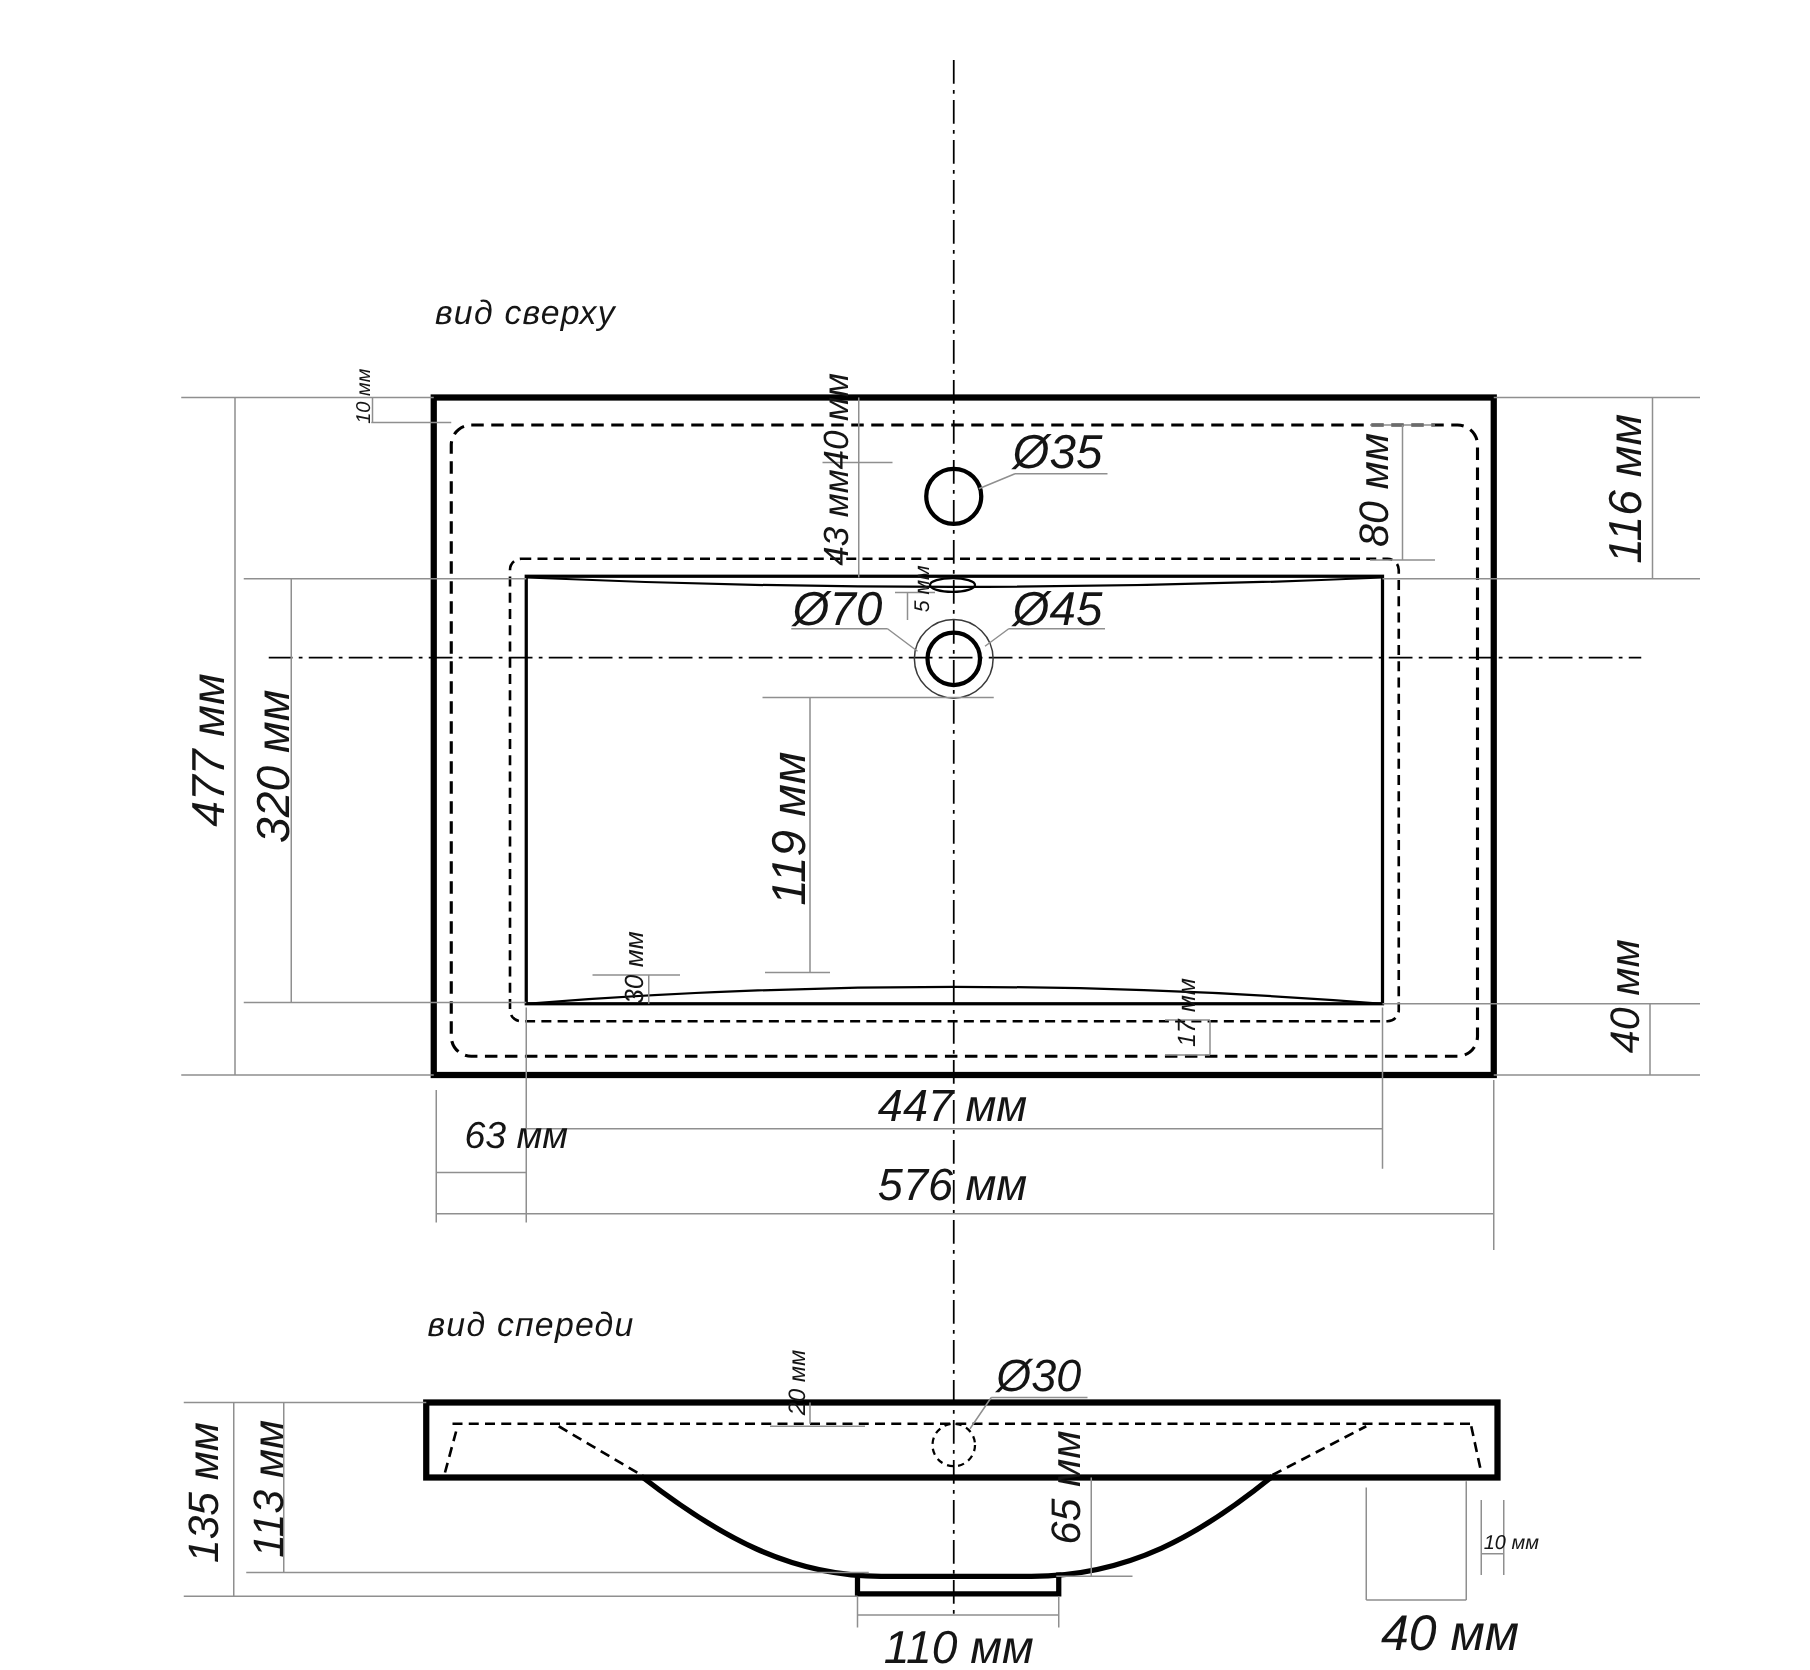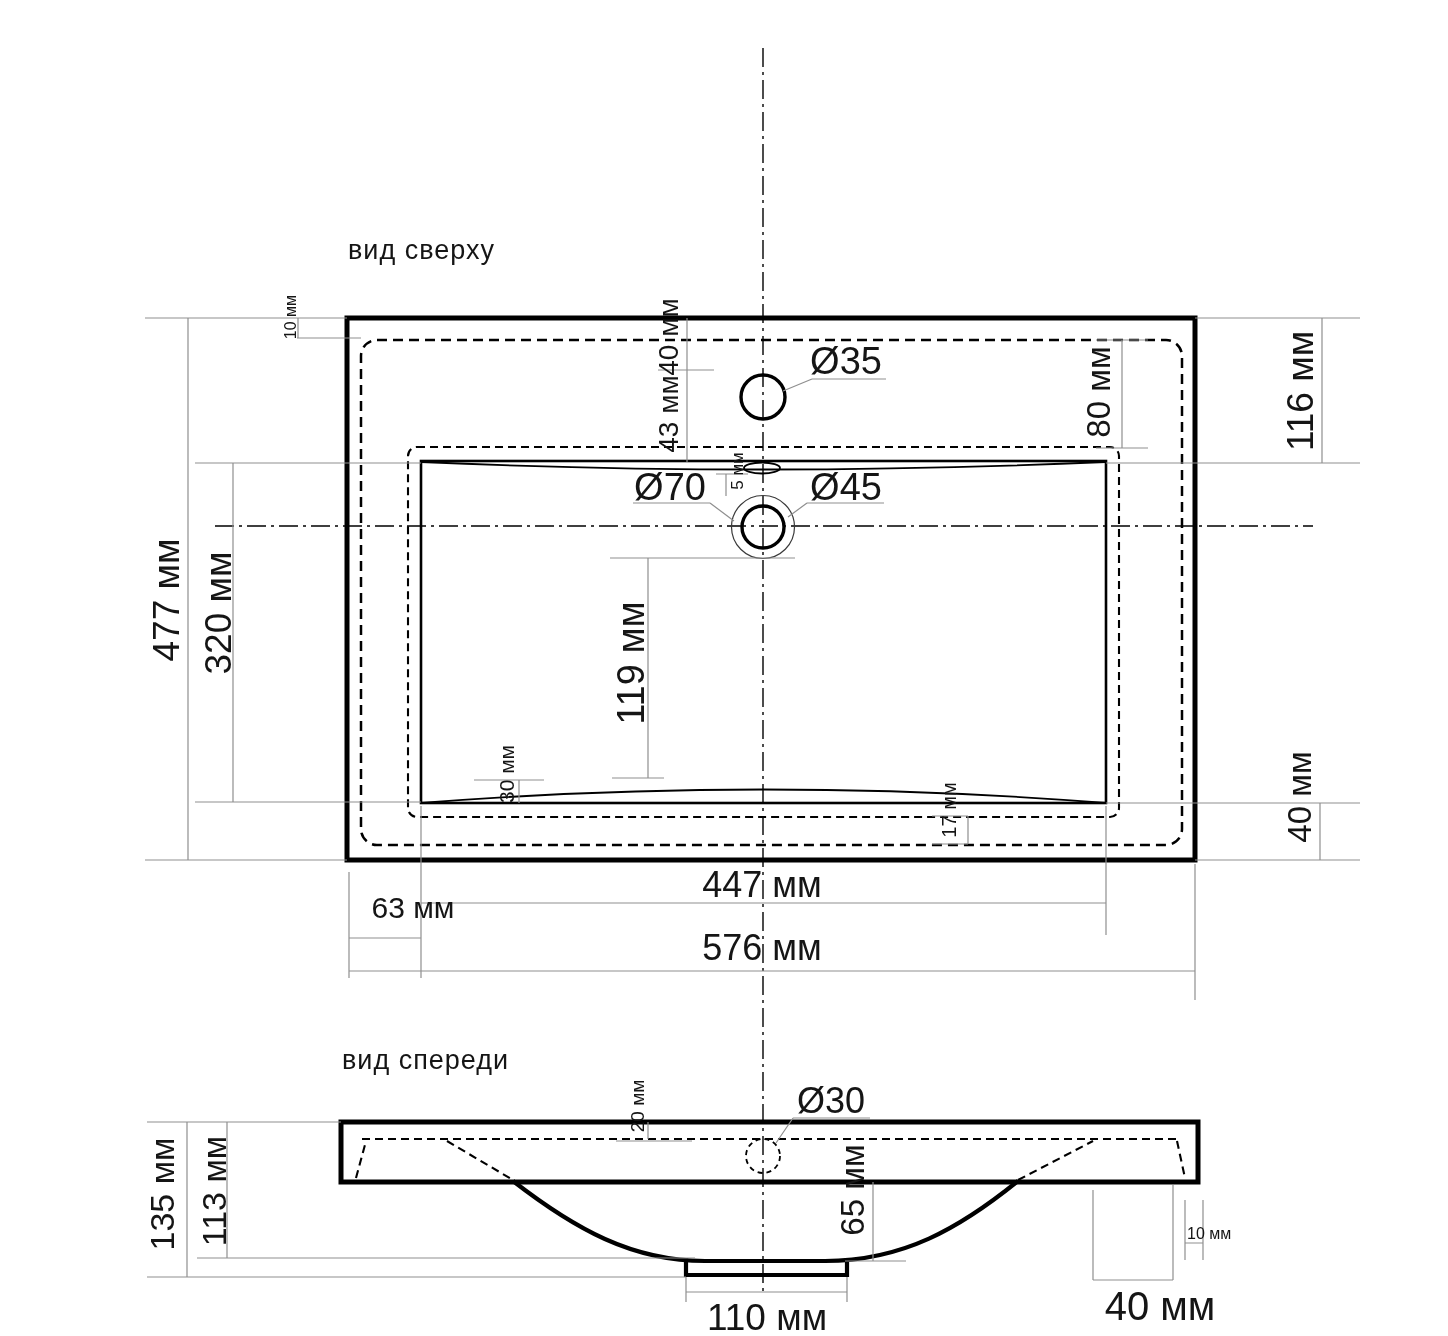--- a/index.html
+++ b/index.html
@@ -1,16 +1,16 @@
 <!DOCTYPE html>
 <html><head>
 <meta charset="utf-8">
 <style>
   html,body{margin:0;padding:0;background:#ffffff;}
-  .stage{width:1448px;height:1336px;position:relative;background:#1d4ed8;}
+  .stage{width:1448px;height:1336px;position:relative;background:#1d4ed8;font-style:italic;}
   svg{display:block}
   .thick{stroke:#000;stroke-width:5;fill:none;stroke-linejoin:miter}
   .med{stroke:#000;stroke-width:2.6;fill:none}
   .med3{stroke:#000;stroke-width:3.4;fill:none}
   .thin{stroke:#000;stroke-width:1.8;fill:none}
   .thin1{stroke:#3a3a3a;stroke-width:1.2;fill:none}
   .dash{stroke:#000;stroke-width:2.5;fill:none;stroke-dasharray:10 6}
   .dash2{stroke:#000;stroke-width:2.1;fill:none;stroke-dasharray:8 5}
   .dashc{stroke:#000;stroke-width:1.8;fill:none;stroke-dasharray:5 4}
   .cl{stroke:#000;stroke-width:1.4;fill:none;stroke-dasharray:19 5 3 5}

